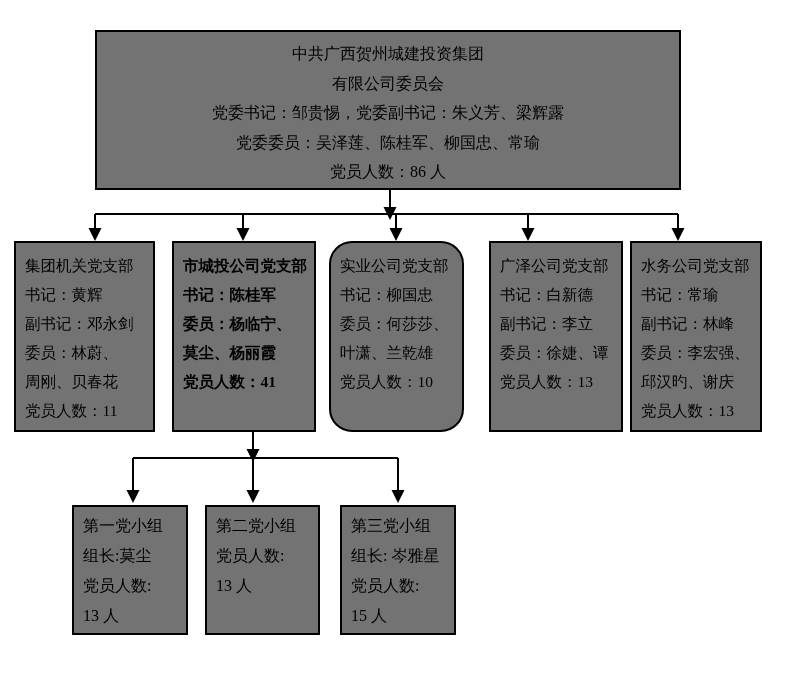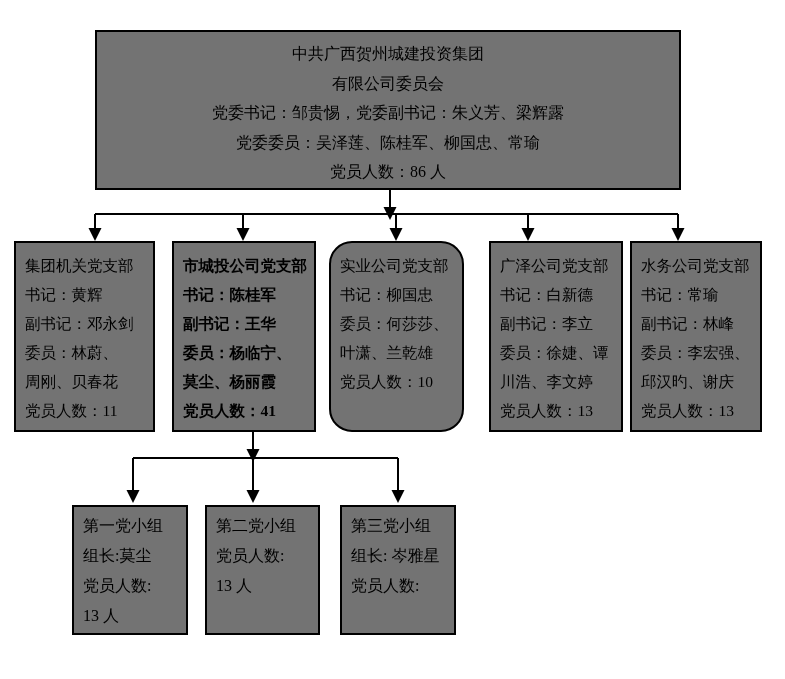--- a/index.html
+++ b/index.html
@@ -107,40 +107,38 @@
     <div class="line">书记：黄辉</div>
     <div class="line">副书记：邓永剑</div>
     <div class="line">委员：林蔚、</div>
     <div class="line">周刚、贝春花</div>
     <div class="line">党员人数：11</div>
   </div>
 
   <div class="box branch b1">
     <div class="line">市城投公司党支部</div>
     <div class="line">书记：陈桂军</div>
-    <div class="line">副书记：王华</div>
     <div class="line">委员：杨临宁、</div>
     <div class="line">莫尘、杨丽霞</div>
     <div class="line">党员人数：41</div>
   </div>
 
   <div class="box branch b2">
     <div class="line">实业公司党支部</div>
     <div class="line">书记：柳国忠</div>
     <div class="line">委员：何莎莎、</div>
     <div class="line">叶潇、兰乾雄</div>
     <div class="line">党员人数：10</div>
   </div>
 
   <div class="box branch b3">
     <div class="line">广泽公司党支部</div>
     <div class="line">书记：白新德</div>
     <div class="line">副书记：李立</div>
     <div class="line">委员：徐婕、谭</div>
-    <div class="line">川浩、李文婷</div>
     <div class="line">党员人数：13</div>
   </div>
 
   <div class="box branch b4">
     <div class="line">水务公司党支部</div>
     <div class="line">书记：常瑜</div>
     <div class="line">副书记：林峰</div>
     <div class="line">委员：李宏强、</div>
     <div class="line">邱汉旳、谢庆</div>
     <div class="line">党员人数：13</div>
@@ -156,15 +154,16 @@
   <div class="box group g1">
     <div class="line">第二党小组</div>
     <div class="line">党员人数:</div>
     <div class="line">13 人</div>
   </div>
 
   <div class="box group g2">
     <div class="line">第三党小组</div>
     <div class="line">组长: 岑雅星</div>
     <div class="line">党员人数:</div>
+    <div class="line">15 人</div>
   </div>
 
 </div>
 
 </body></html>

